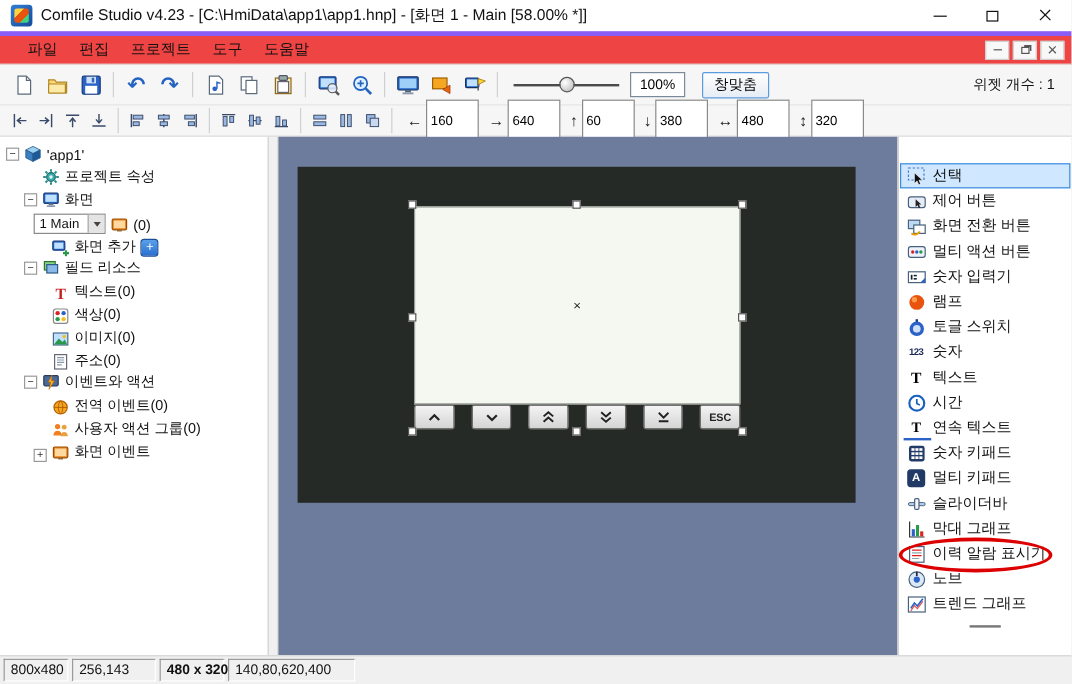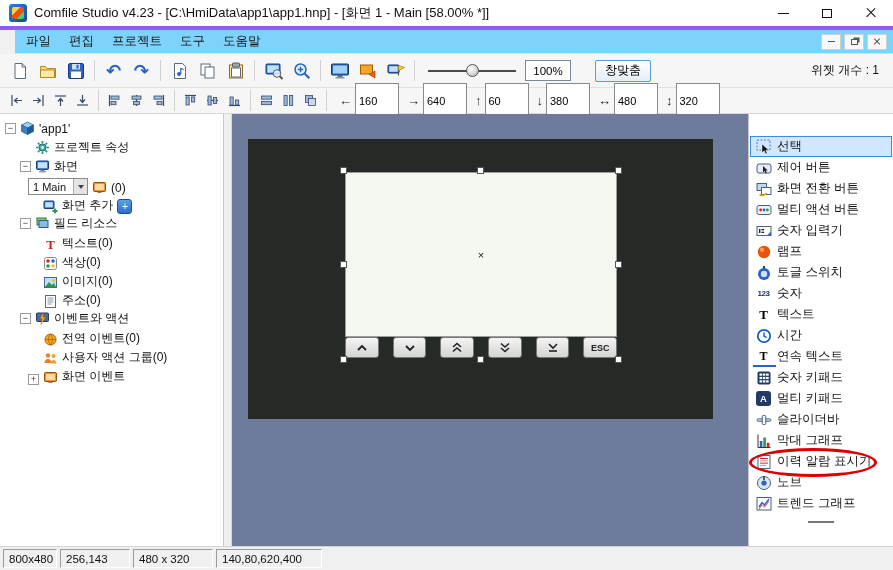--- a/index.html
+++ b/index.html
@@ -14,21 +14,21 @@
   .title{font-size:13px;white-space:nowrap;}
   .winbtns{margin-left:auto;display:flex;height:100%;}
   .winbtn{width:44px;display:flex;align-items:center;justify-content:center;}
   .g-min{width:11px;height:1px;background:#111;}
   .g-max{width:10px;height:9px;border:1px solid #111;}
   .g-close{position:relative;width:12px;height:12px;}
   .g-close::before,.g-close::after{content:"";position:absolute;left:0;top:5px;width:12px;height:1.4px;background:#111;}
   .g-close::before{transform:rotate(45deg);} .g-close::after{transform:rotate(-45deg);}
 
   
-  .menubar{height:24px;background:#7dd3fc;display:flex;align-items:center;border-bottom:1px solid #e0e0e0;padding-left:2px;margin-left:15px;}
+  .menubar{height:24px;background:#ef4444;display:flex;align-items:center;border-bottom:1px solid #e0e0e0;padding-left:14px;}
   .menuitem{padding:3px 9px;font-size:12.5px;}
   .mdibtns{margin-left:auto;display:flex;gap:3px;padding-right:6px;}
   .mdibtn{width:20px;height:16px;border:1px solid #cfcfcf;background:#f8f8f8;display:flex;align-items:center;justify-content:center;}
   .m-min{width:7px;height:1px;background:#555;}
   .m-res{width:7px;height:6px;border:1px solid #555;box-shadow:2px -2px 0 -0.5px #555;}
   .m-close{position:relative;width:8px;height:8px;}
   .m-close::before,.m-close::after{content:"";position:absolute;left:0;top:3.5px;width:8px;height:1.2px;background:#555;}
   .m-close::before{transform:rotate(45deg);} .m-close::after{transform:rotate(-45deg);}
 
   
@@ -36,21 +36,21 @@
   #toolbar1{height:34px;padding:0 6px;gap:1px;border-bottom:1px solid #e2e2e2;}
   #toolbar2{height:26px;padding:0 6px;gap:1px;border-bottom:1px solid #d8d8d8;}
   .tbtn{width:27px;height:27px;display:flex;align-items:center;justify-content:center;border-radius:3px;flex:none;}
   .sbtn{width:21px;height:21px;display:flex;align-items:center;justify-content:center;border-radius:2px;flex:none;}
   .tsep{width:1px;height:21px;background:#d0d0d0;margin:0 4px;flex:none;}
   .uglyph{font-size:18px;line-height:1;font-weight:bold;color:#2464c0;}
   .zoomslider{position:relative;width:88px;height:20px;margin:0 8px;flex:none;}
   .strack{position:absolute;left:0;right:0;top:9px;height:2px;background:#4a4a4a;}
   .sknob{position:absolute;left:38px;top:3px;width:13px;height:13px;border-radius:50%;border:1px solid #555;background:radial-gradient(circle at 35% 35%,#fff,#b4b4b4);}
   .zoombox{width:46px;height:21px;border:1px solid #7a8a9a;background:#fff;text-align:center;font-size:11.5px;font-family:inherit;flex:none;}
-  .fitbtn{height:22px;padding:0 9px;margin-left:23px;border:1px solid #5a9ade;border-radius:2px;background:linear-gradient(#fefefe,#e6edf4);font-size:12px;font-family:inherit;flex:none;}
+  .fitbtn{height:22px;padding:0 9px;margin-left:13px;border:1px solid #5a9ade;border-radius:2px;background:linear-gradient(#fefefe,#e6edf4);font-size:12px;font-family:inherit;flex:none;}
   .widgetcount{margin-left:auto;padding-right:8px;font-size:12px;white-space:nowrap;}
   .fieldgrp{display:flex;align-items:center;gap:3px;margin-left:7px;flex:none;}
   .arrowg{font-size:13px;color:#222;}
   .numfield{width:44px;height:36px;border:1px solid #8a8a8a;background:#fff;font-size:11px;padding:0 3px;font-family:inherit;}
 
   
   .main{position:absolute;top:114px;left:0;right:0;bottom:24px;display:flex;}
   .tree{width:224px;background:#fff;border-right:1px solid #c8c8c8;padding-top:5px;font-size:12px;overflow:hidden;}
   .trow{height:19px;display:flex;align-items:center;gap:4px;white-space:nowrap;}
   .indent0{padding-left:5px;} .indent1{padding-left:20px;} .indent2{padding-left:28px;align-items:flex-end;}
@@ -720,15 +720,15 @@
       <span>트렌드 그래프</span>
     </div>
     <div class="pdivider"></div>
     <div class="annotation"></div>
   </div>
 </div>
 
 <div class="statusbar">
   <span class="scell" style="width:54px;">800x480</span>
   <span class="scell" style="width:70px;">256,143</span>
-  <span class="scell" style="width:80px;">480 x 320</span>
+  <span class="scell" style="width:54px;font-weight:bold;">480 x 320</span>
   <span class="scell" style="width:106px;">140,80,620,400</span>
 </div>
 
 </body></html>

